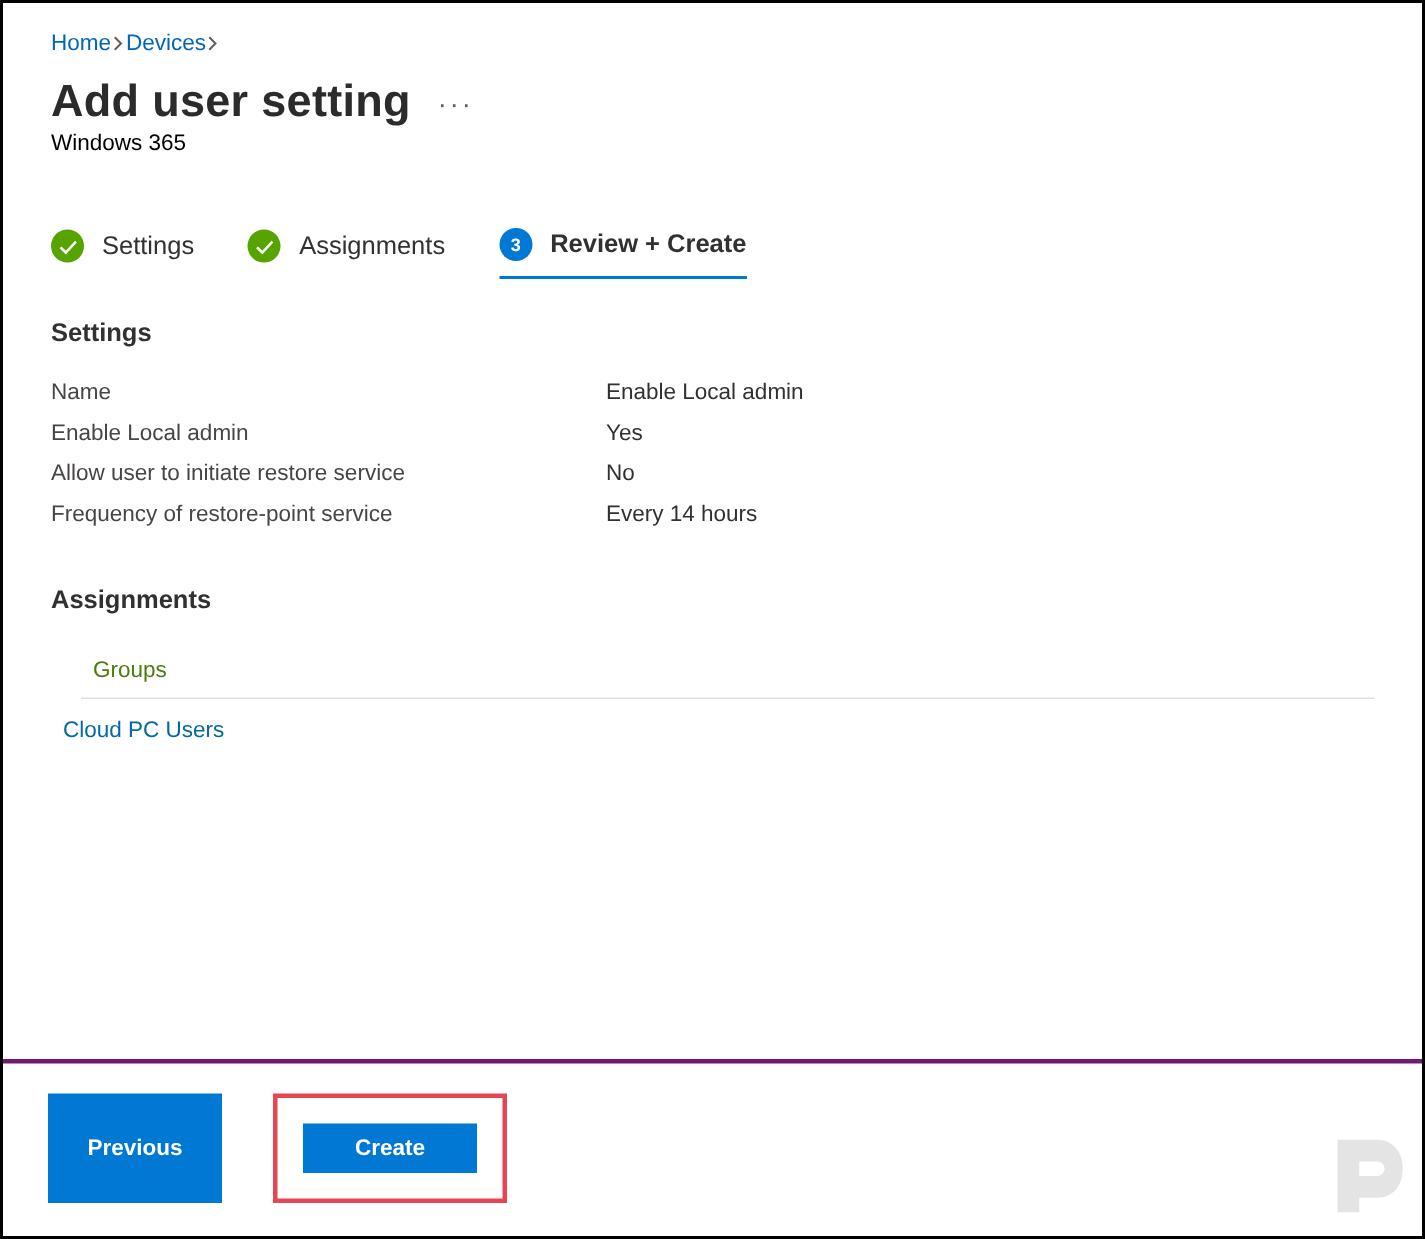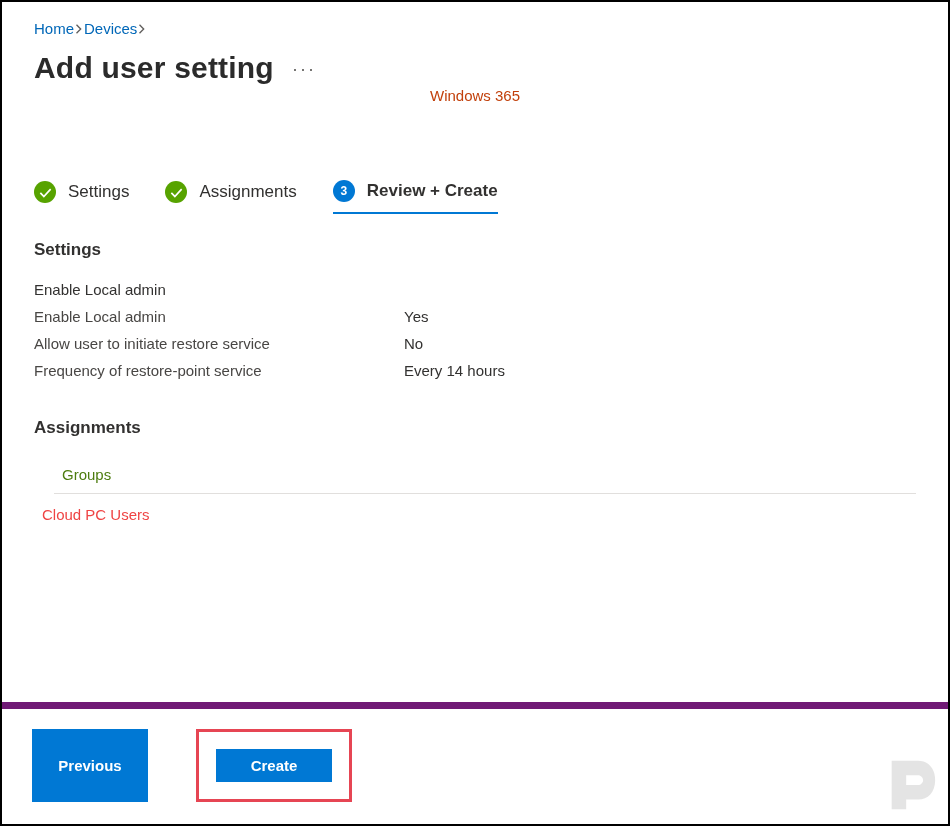--- a/index.html
+++ b/index.html
@@ -59,24 +59,23 @@
     }
     .more-icon {
       color: #605e5c;
       font-size: 18px;
       letter-spacing: 2px;
       cursor: pointer;
       padding-top: 8px;
     }
     .subtitle {
       font-size: 15px;
-      color: #c2410c;
+      color: #000000;
       margin-top: 2px;
-      margin-bottom: 76px;
-      text-align: center;
+      margin-bottom: 48px;
     }
     
     .step-tabs {
       display: flex;
       gap: 36px;
       margin-bottom: 26px;
     }
     .step-tab {
       display: flex;
       align-items: center;
@@ -142,28 +141,28 @@
       font-size: 15px;
       font-weight: 400;
       padding: 12px 8px 10px 8px;
       border-bottom: 1px solid #e1dfdd;
       color: #4d7c0f;
       margin-left: 20px;
     }
     .tbl-row {
       font-size: 15px;
       padding: 12px 8px;
-      color: #ef4444;
+      color: #0369a1;
     }
     
     .footer {
-      border-top: 7px solid #701a75;
+      border-top: 3px solid #701a75;
       padding: 20px 30px 22px 30px;
       display: flex;
-      gap: 48px;
+      gap: 34px;
       position: relative;
     }
     .btn {
       border: none;
       color: #fff;
       background: #0078d4;
       font-size: 15px;
       font-weight: 600;
       padding: 8px 22px;
       cursor: pointer;
@@ -233,20 +232,21 @@
     </div>
     <div class="step-tab active">
       <span class="step-icon current">3</span>
       <span>Review + Create</span>
     </div>
   </div>
 
   <div class="section-heading">Settings</div>
   <div class="kv-grid">
     <div class="kv-row">
+      <div class="kv-key">Name</div>
       <div class="kv-val">Enable Local admin</div>
     </div>
     <div class="kv-row">
       <div class="kv-key">Enable Local admin</div>
       <div class="kv-val">Yes</div>
     </div>
     <div class="kv-row">
       <div class="kv-key">Allow user to initiate restore service</div>
       <div class="kv-val">No</div>
     </div>

